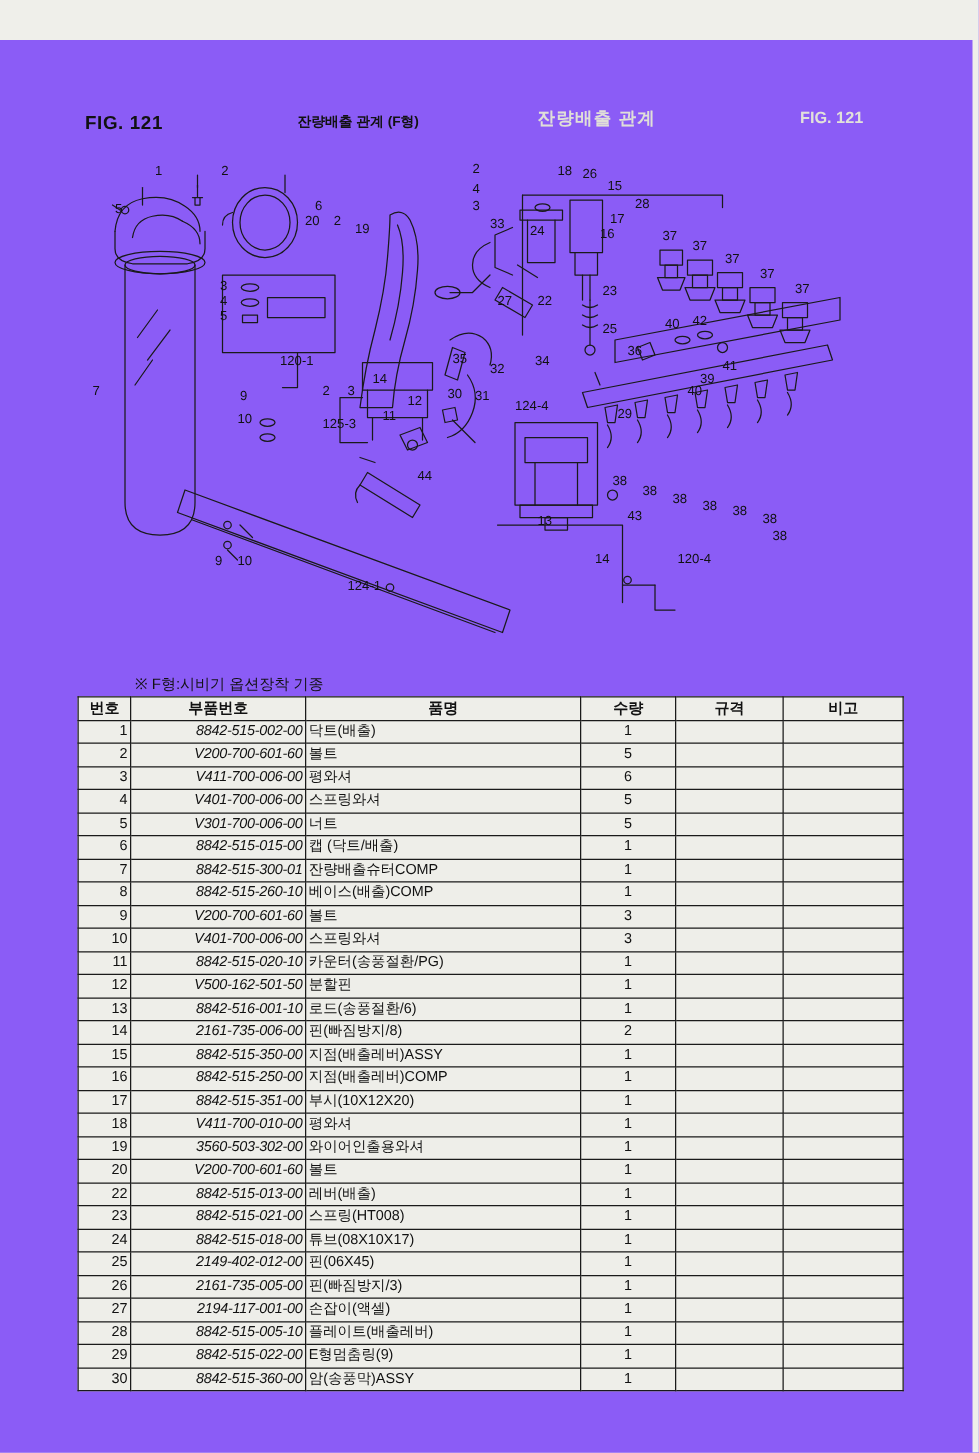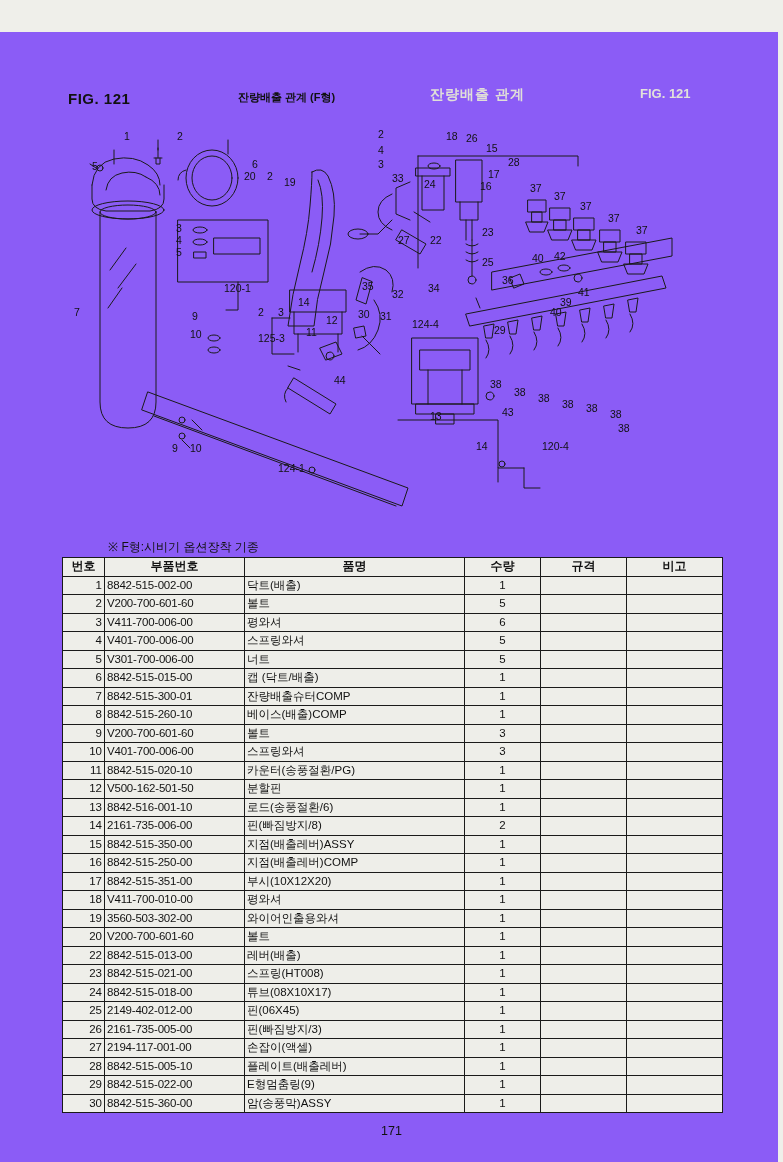--- a/index.html
+++ b/index.html
@@ -100,21 +100,21 @@
     font-weight: bold;
     font-size: 12px;
   }
   col.c-no    { width: 42px; }
   col.c-part  { width: 140px; }
   col.c-name  { width: 220px; }
   col.c-qty   { width: 76px; }
   col.c-spec  { width: 86px; }
   col.c-rem   { width: 96px; }
   td.no   { text-align: right; padding-right: 4px; }
-  td.part { text-align: left; padding-left: 3px; letter-spacing: -0.2px; }
+  td.part { text-align: right; padding-left: 3px; letter-spacing: -0.2px; font-style: italic; }
   td.name { text-align: left; padding-left: 4px; }
   td.qty  { text-align: center; }
   td.spec, td.rem { text-align: center; }
   
   .page-no {
     position: absolute;
     left: 0;
     top: 1092px;
     width: 783px;
     text-align: center;
@@ -595,14 +595,13 @@
             <td class="part">8842-515-360-00</td>
             <td class="name">암(송풍막)ASSY</td>
             <td class="qty">1</td>
             <td class="spec"></td>
             <td class="rem"></td>
           </tr>
       </tbody>
     </table>
   </div>
 
-  <div class="page-no">171</div>
 </div>
 
 </body></html>

